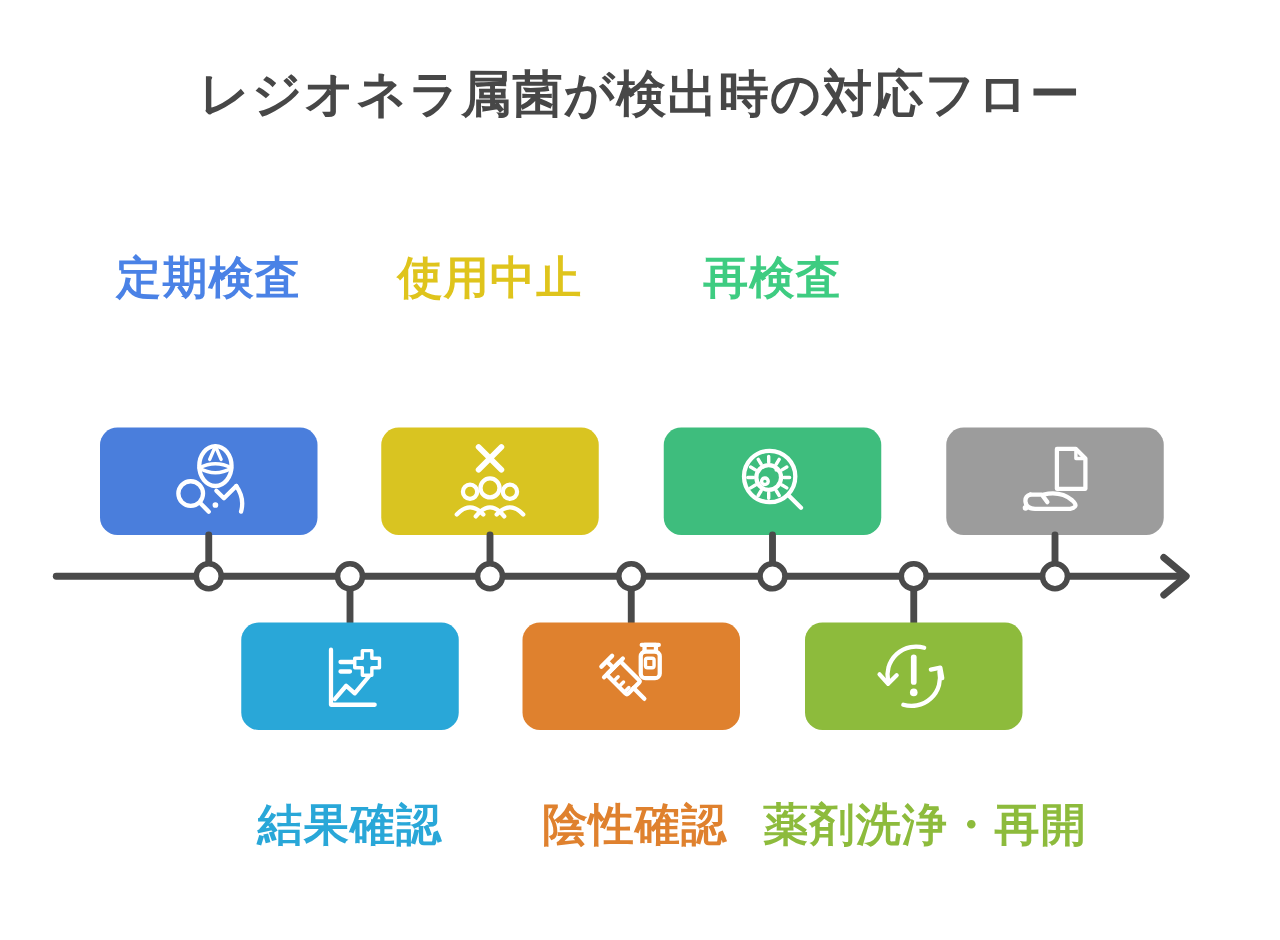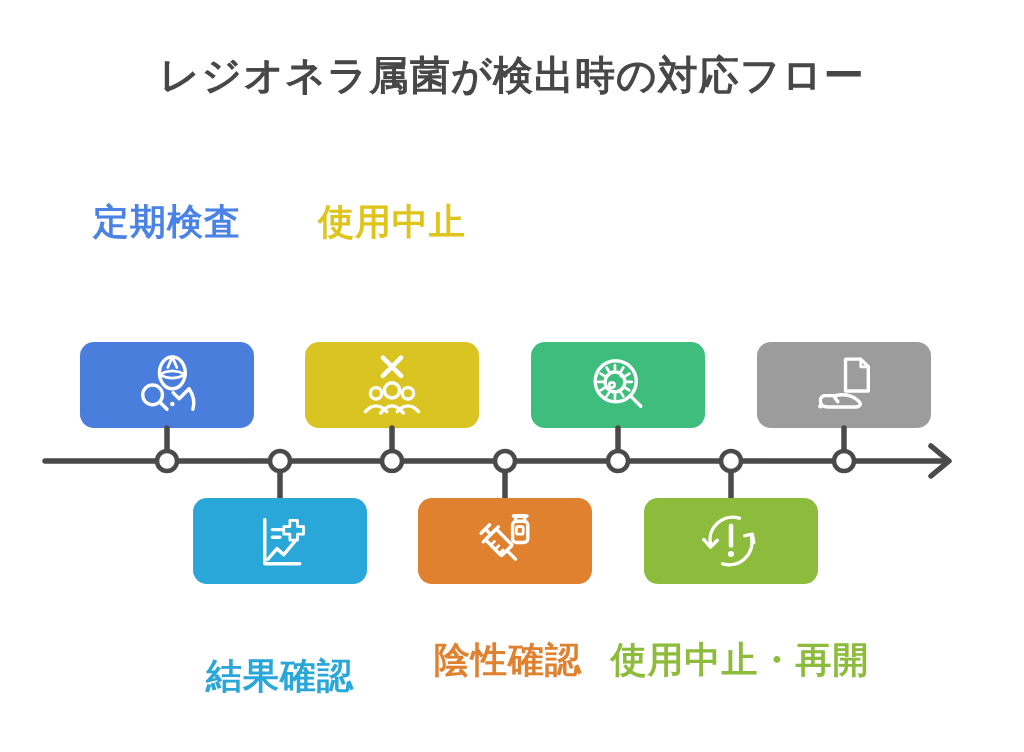--- a/index.html
+++ b/index.html
@@ -24,20 +24,21 @@
 </style>
 </head>
 <body>
 
 <div class="canvas">
 
   <div class="title" style="color: rgb(71, 71, 71);">レジオネラ属菌が検出時の対応フロー</div>
 
   <div class="lbl top" style="left: 167px; color: rgb(74, 130, 230);">定期検査</div>
   <div class="lbl top" style="left: 392px; color: rgb(223, 196, 28);">使用中止</div>
+  <div class="lbl top" style="left: 618px; color: rgb(62, 204, 129);">再検査</div>
 
   <div class="box" style="left: 80px; top: 342px; background: rgb(74, 126, 220);">
     <svg viewBox="0 0 100 100">
       <ellipse cx="57" cy="34" rx="17" ry="21"></ellipse>
       <path class="thin" d="M40 36 Q57 46 74 36"></path>
       <path class="thin" d="M40 36 Q57 27 74 36"></path>
       <path class="thin" d="M57 13 L51 27 M57 13 L63 27"></path>
       <circle cx="31" cy="63" r="13" style="fill:none"></circle>
       <path d="M41 73 L50 82"></path>
       <path d="M58 60 L66 68 L79 55"></path>
@@ -117,17 +118,17 @@
     <svg viewBox="0 0 100 100">
       <path d="M61 20 A30 30 0 0 0 23 55"></path>
       <path d="M14 48 L23 58 L32 49"></path>
       <path d="M39 80 A30 30 0 0 0 77 45"></path>
       <path d="M68 43 L78 41 L80 52"></path>
       <path class="thick" d="M50 30 V56"></path>
       <circle class="fw" cx="50" cy="67" r="4"></circle>
     </svg>
   </div>
 
-  <div class="lbl bot" style="left: 280px; color: rgb(41, 167, 216); margin-top: 16px;">結果確認</div>
+  <div class="lbl bot" style="left: 280px; color: rgb(41, 167, 216);">結果確認</div>
   <div class="lbl bot" style="left: 508px; color: rgb(223, 129, 46);">陰性確認</div>
-  <div class="lbl bot" style="left: 740px; color: rgb(141, 187, 60);">使用中止・再開</div>
+  <div class="lbl bot" style="left: 740px; color: rgb(141, 187, 60);">薬剤洗浄・再開</div>
 
 </div>
 
 </body></html>

